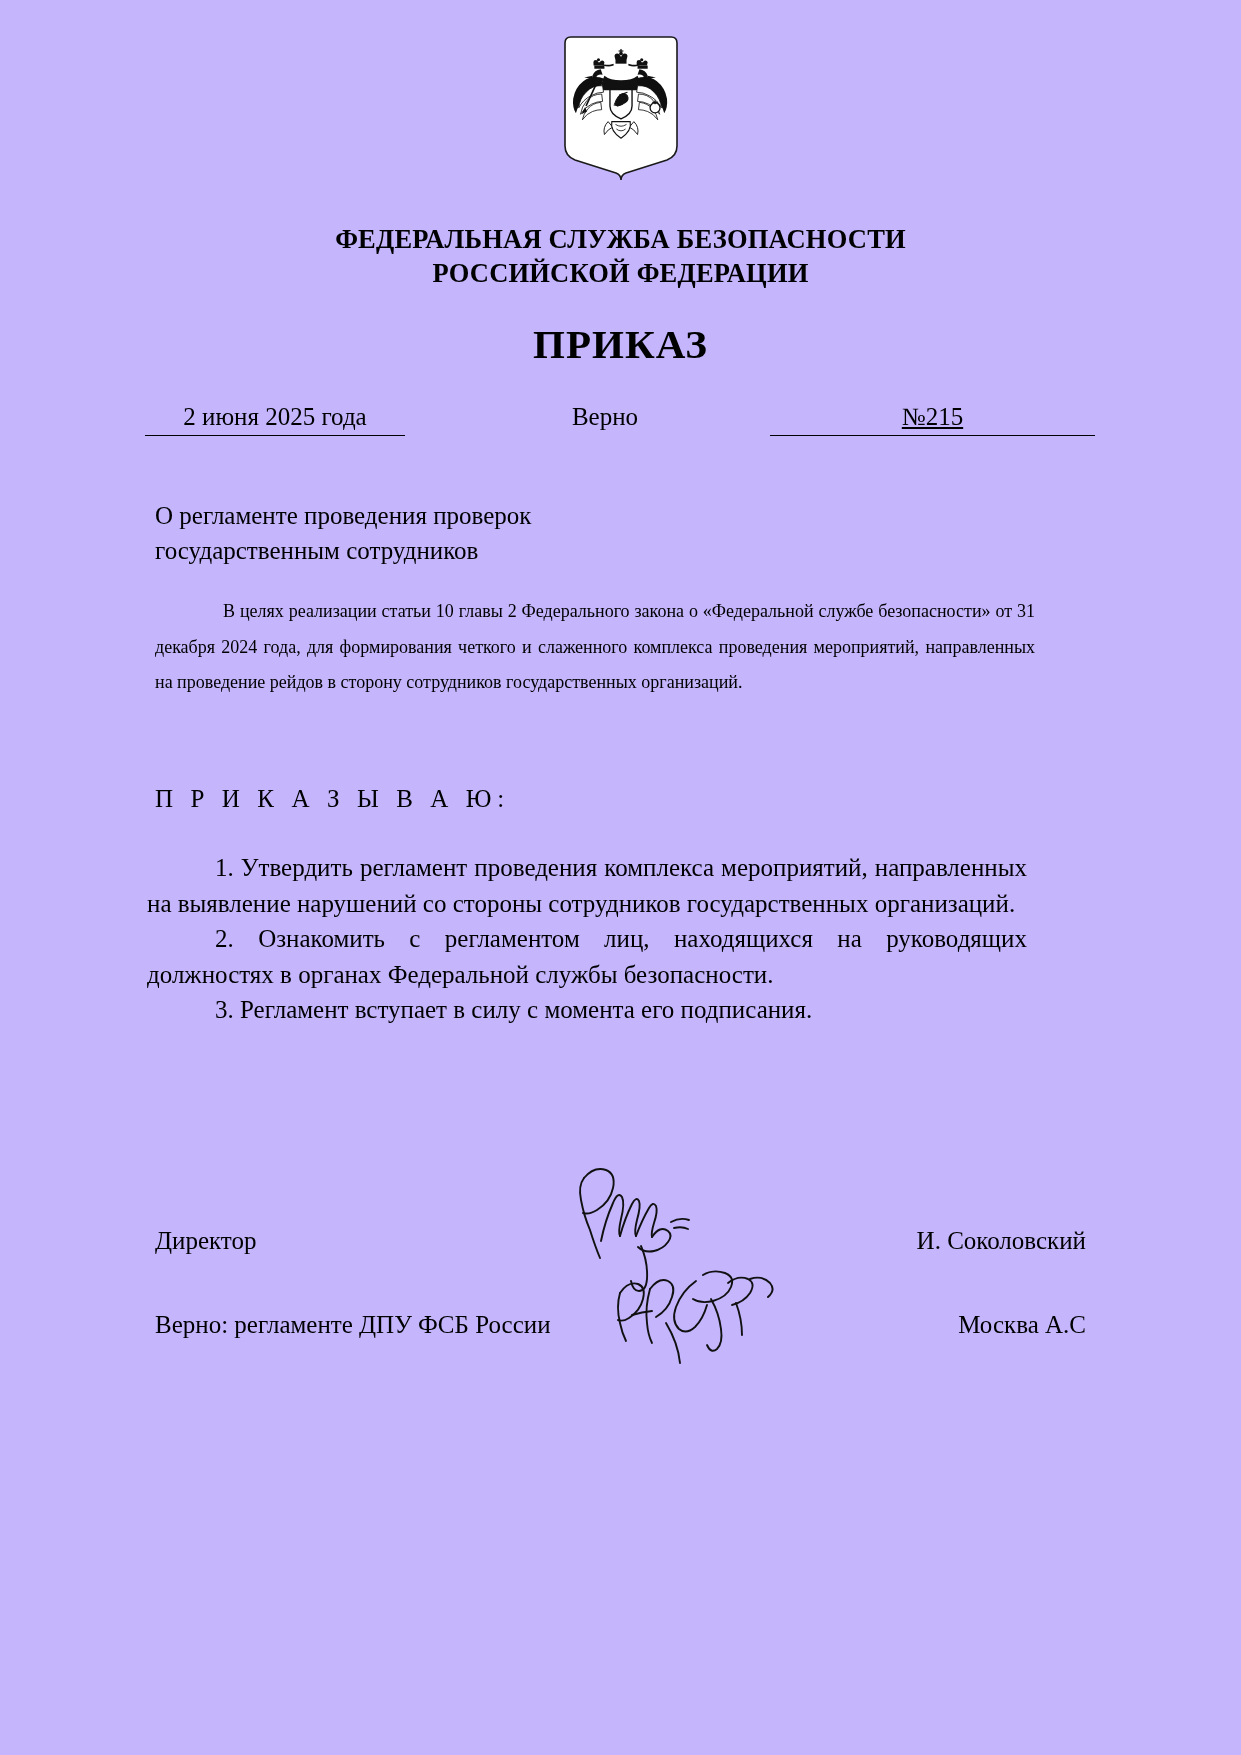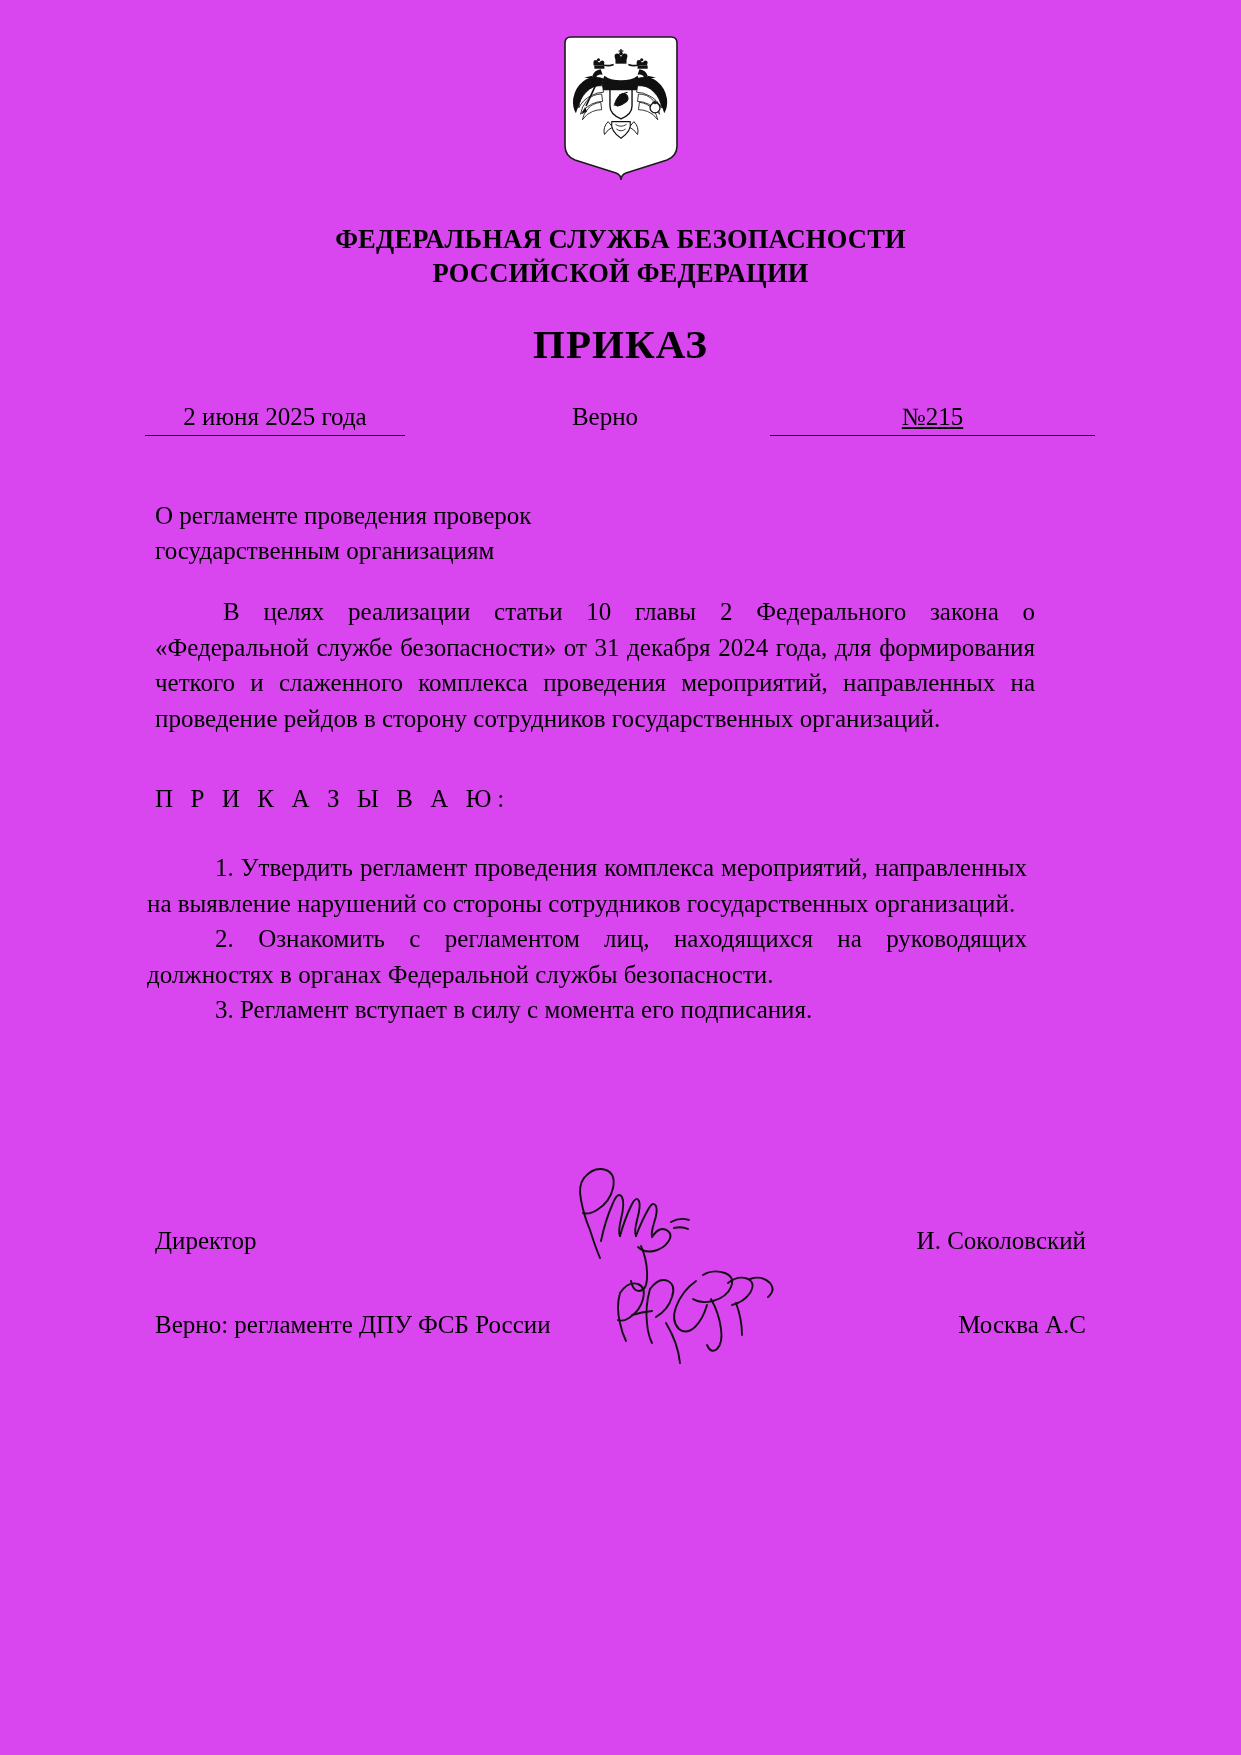--- a/index.html
+++ b/index.html
@@ -10,21 +10,21 @@
   }
   body {
     font-family: "Liberation Serif", "DejaVu Serif", serif;
     color: #000000;
   }
   .page {
     position: relative;
     width: 1241px;
     height: 1755px;
     margin: 0 auto;
-    background: #d946ef;
+    background: #c4b5fd;
     overflow: hidden;
     box-sizing: border-box;
   }
 
   
   .emblem-wrap {
     position: absolute;
     left: 0;
     right: 0;
     top: 34px;
@@ -95,21 +95,21 @@
     font-size: 25px;
     line-height: 35px;
   }
   .subject .line { display: block; }
 
   .body-block {
     position: absolute;
     left: 155px;
     top: 594px;
     width: 880px;
-    font-size: 25px;
+    font-size: 18px;
     line-height: 35.5px;
   }
   .para {
     margin: 0;
     text-align: justify;
     text-justify: inter-word;
   }
   .para .first-line-indent { display: inline-block; width: 68px; }
 
   .order-word {
@@ -244,21 +244,21 @@
   <div class="doc-type">ПРИКАЗ</div>
 
   <div class="meta-row">
     <div class="meta-field meta-date underlined">2 июня 2025 года</div>
     <div class="meta-field meta-place">Верно</div>
     <div class="meta-field meta-num underlined">№215</div>
   </div>
 
   <div class="subject">
     <span class="line">О регламенте проведения проверок</span>
-    <span class="line">государственным организациям</span>
+    <span class="line">государственным сотрудников</span>
   </div>
 
   <div class="body-block">
     <p class="para"><span class="first-line-indent"></span><span>В целях реализации статьи 10 главы 2 Федерального закона о «Федеральной службе безопасности» от 31 декабря 2024 года, для формирования четкого и слаженного комплекса проведения мероприятий, направленных на проведение рейдов в сторону сотрудников государственных организаций.</span></p>
   </div>
 
   <div class="order-word">П Р И К А З Ы В А Ю:</div>
 
   <div class="items-block">
     <p class="para"><span class="first-line-indent"></span><span>1. Утвердить регламент проведения комплекса мероприятий, направленных на выявление нарушений со стороны сотрудников государственных организаций.</span></p>

